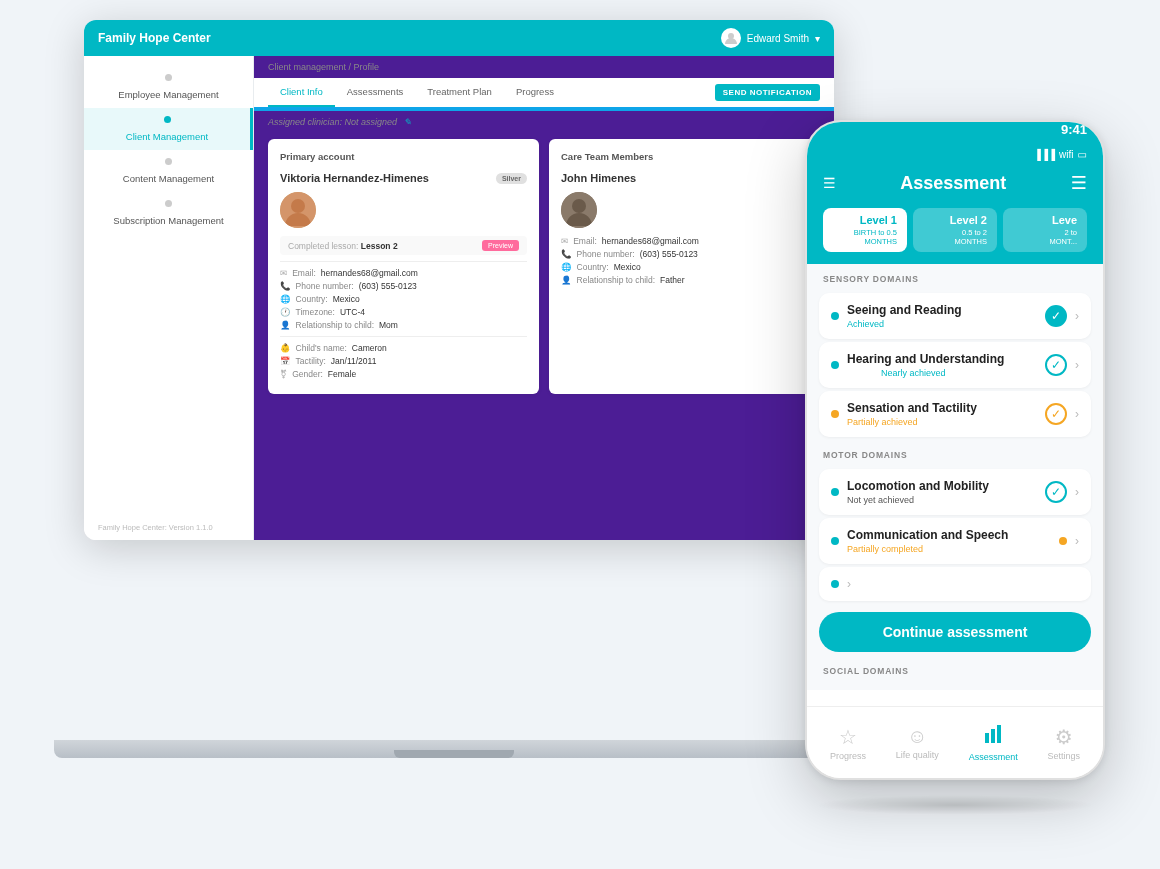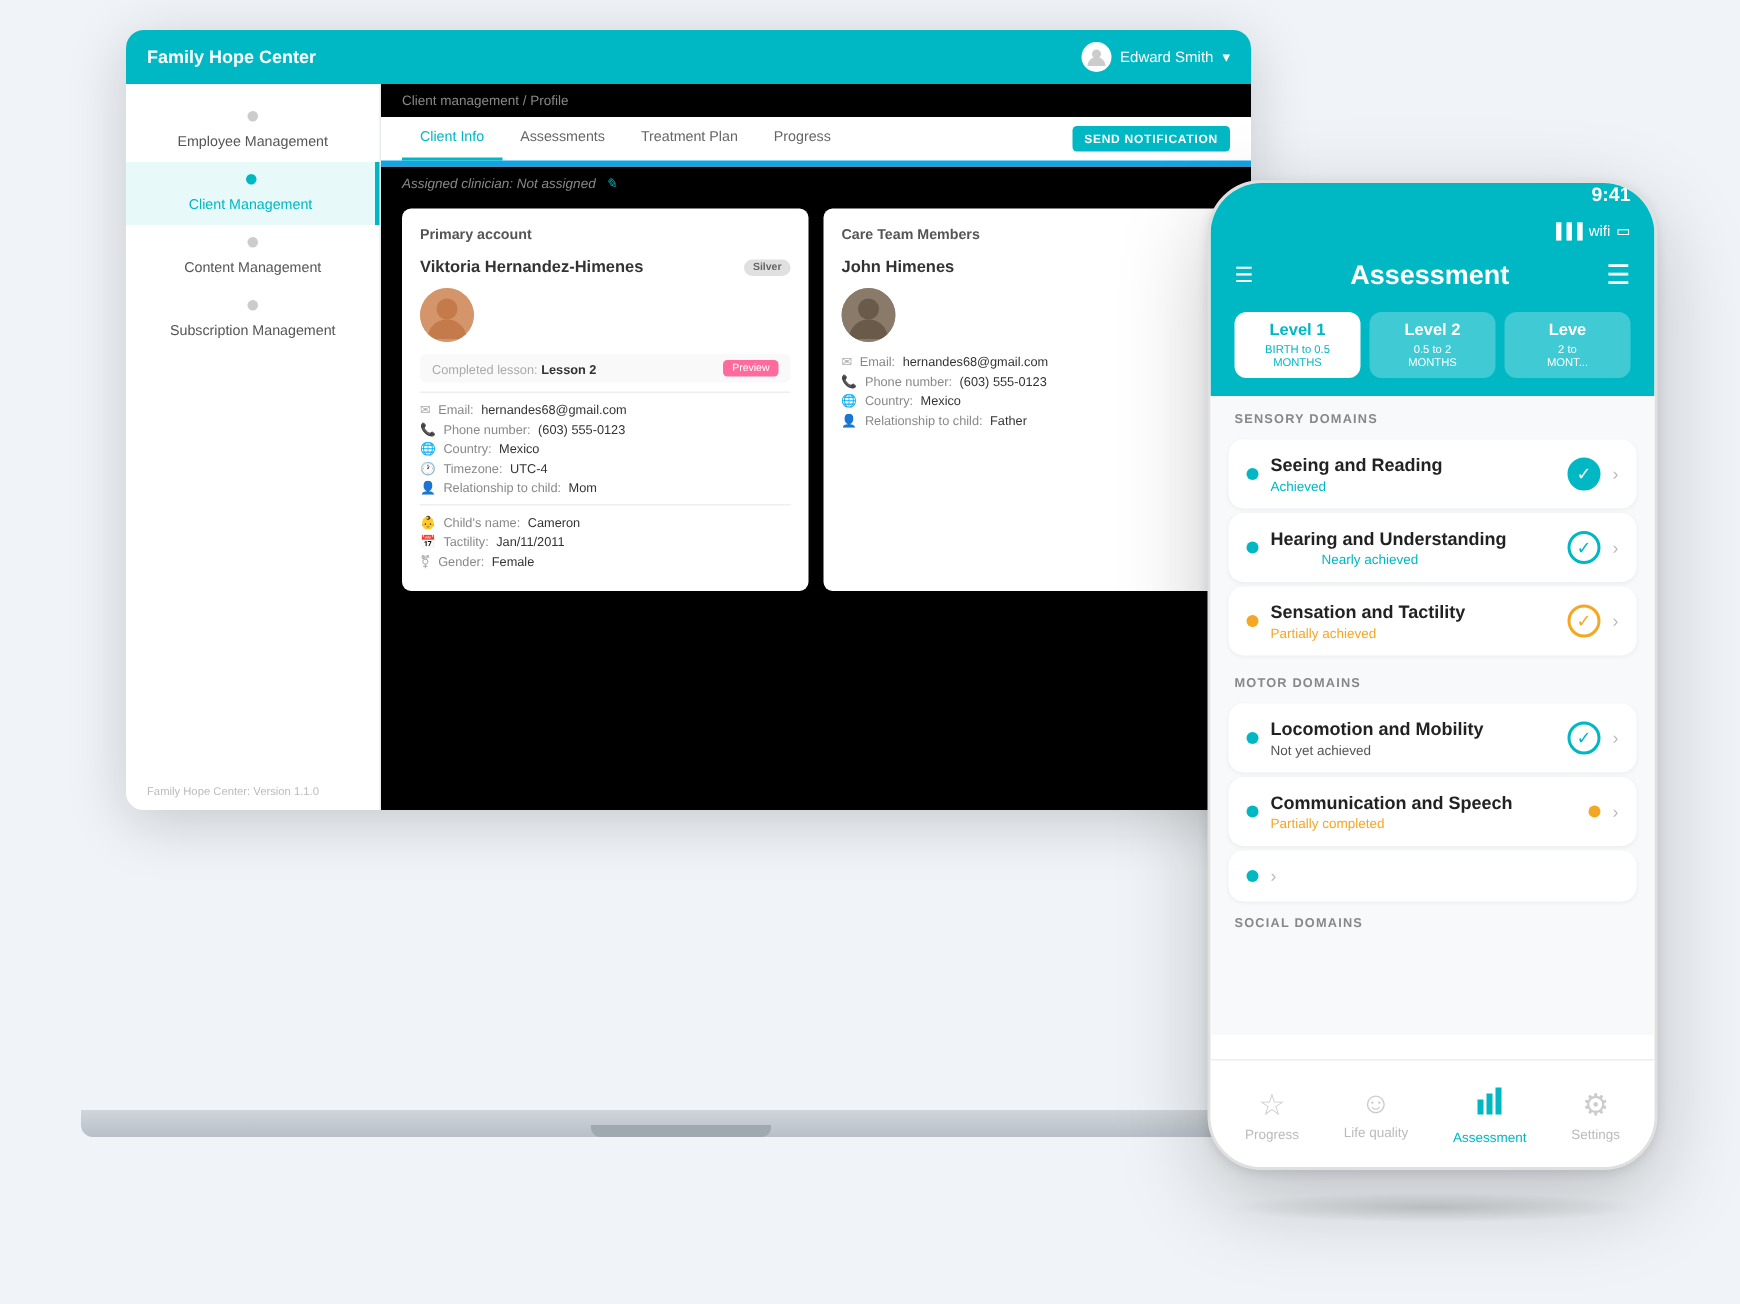--- a/index.html
+++ b/index.html
@@ -100,21 +100,21 @@
       height: 7px;
       border-radius: 50%;
       background: #ccc;
       flex-shrink: 0;
     }
     .sidebar-dot.teal { background: #00b8c4; }
 
     
     .main-content {
       flex: 1;
-      background: #000000;
+      background: #4c1d95;
       overflow: hidden;
     }
 
     .breadcrumb-bar {
       padding: 6px 14px;
       font-size: 9px;
       color: #888;
     }
 
     .tab-bar {
@@ -316,21 +316,21 @@
       background: #00b8c4;
       display: flex;
       gap: 6px;
       padding: 0 16px 12px;
       overflow: hidden;
     }
     .level-tab {
       background: rgba(255,255,255,0.25);
       border-radius: 8px;
       padding: 6px 10px;
-      text-align: center;
+      text-align: right;
       color: #fff;
       font-size: 9px;
       flex: 1;
     }
     .level-tab.active {
       background: #fff;
       color: #00b8c4;
     }
     .level-tab-title {
       font-weight: 700;
@@ -769,20 +769,23 @@
         </div>
         <div class="domain-orange-dot"></div>
         <span class="domain-chevron">›</span>
       </div>
 
       <div class="domain-item">
         <div class="domain-dot teal"></div>
         <span class="domain-chevron">›</span>
       </div>
 
+      <div class="continue-btn-wrap">
+        <button class="continue-btn">Continue assessment</button>
+      </div>
 
       <div class="social-domains-title">SOCIAL DOMAINS</div>
 
     </div>
 
     <div class="phone-bottom-nav">
       <div class="nav-item">
         <span class="nav-icon">☆</span>
         <span class="nav-label">Progress</span>
       </div>

